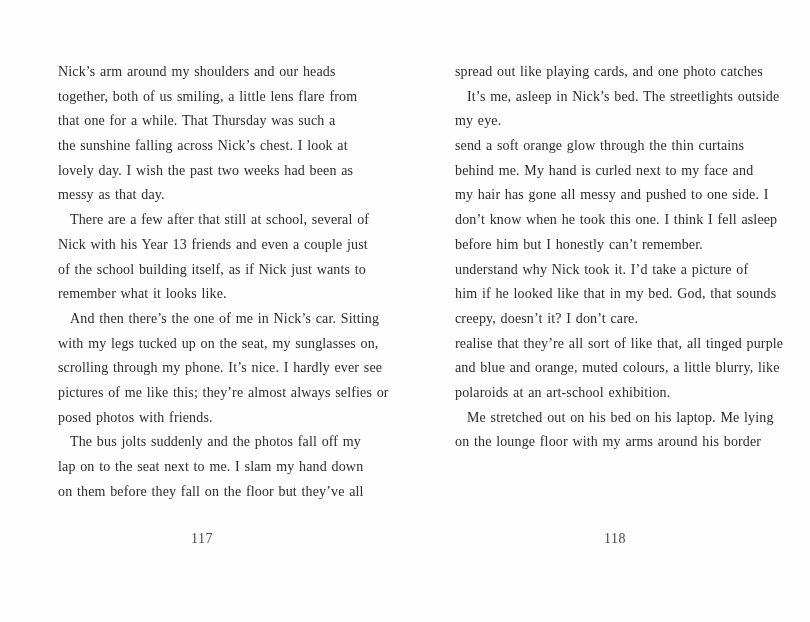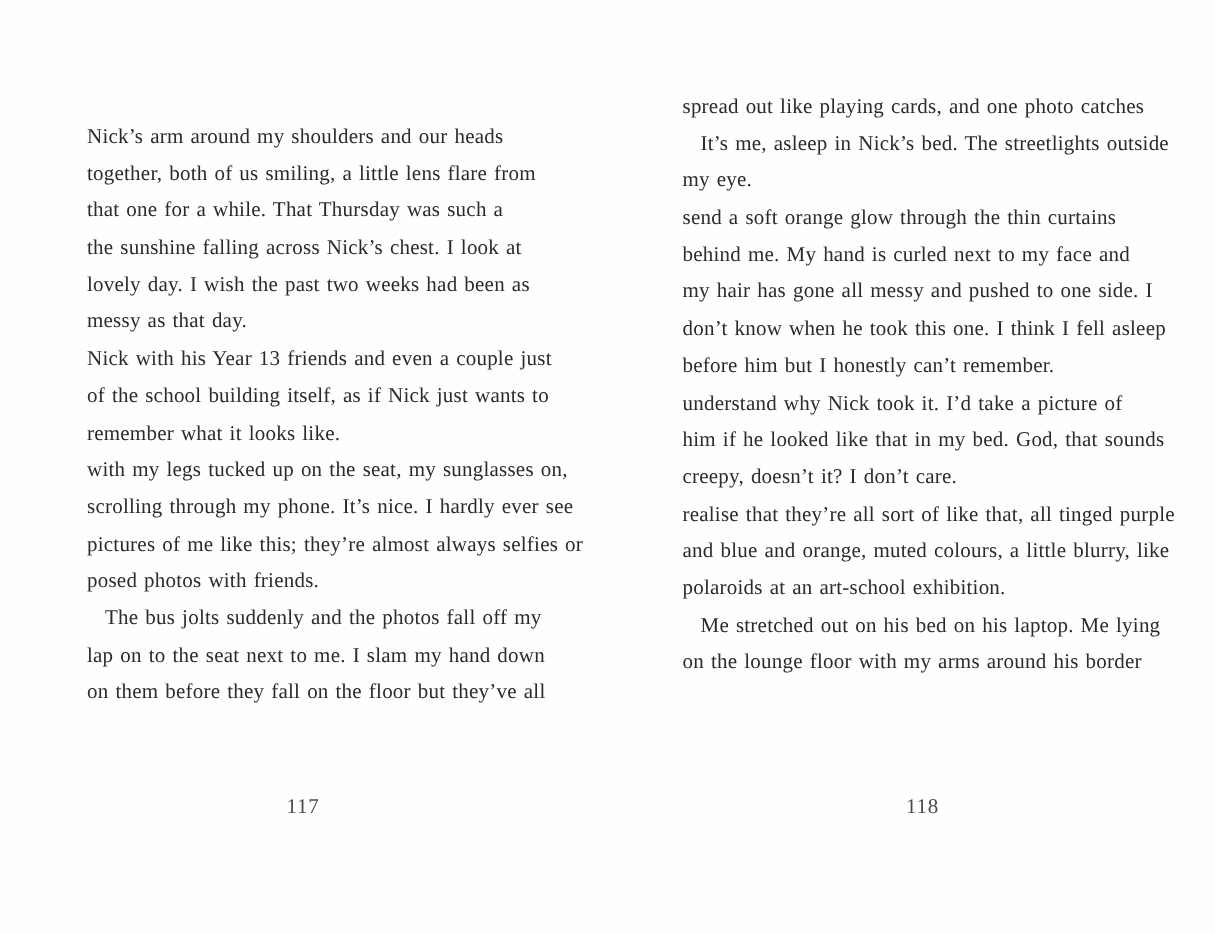--- a/index.html
+++ b/index.html
@@ -25,21 +25,21 @@
     height: 622px;
     width: 405px;
   }
   .page-left  { left: 0; }
   .page-right { left: 405px; }
 
   .text-column {
     position: absolute;
     top: 60px;
   }
-  .page-left  .text-column { left: 58px; margin-top: 20px; }
+  .page-left  .text-column { left: 58px; }
   .page-right .text-column { left: 50px; }
 
   .line {
     height: 24.7px;
     line-height: 24.7px;
     white-space: nowrap;
     font-size: 14px;
     color: #2b2b2b;
     letter-spacing: 0.15px;
     word-spacing: 1px;
@@ -65,23 +65,25 @@
 
 <div class="spread">
   <div class="page page-left">
     <div class="text-column">
         <div class="line">Nick’s arm around my shoulders and our heads</div>
         <div class="line">together, both of us smiling, a little lens flare from</div>
         <div class="line">that one for a while. That Thursday was such a</div>
         <div class="line">the sunshine falling across Nick’s chest. I look at</div>
         <div class="line">lovely day. I wish the past two weeks had been as</div>
         <div class="line">messy as that day.</div>
+        <div class="line indent">There are a few after that still at school, several of</div>
         <div class="line">Nick with his Year 13 friends and even a couple just</div>
         <div class="line">of the school building itself, as if Nick just wants to</div>
         <div class="line">remember what it looks like.</div>
+        <div class="line indent">And then there’s the one of me in Nick’s car. Sitting</div>
         <div class="line">with my legs tucked up on the seat, my sunglasses on,</div>
         <div class="line">scrolling through my phone. It’s nice. I hardly ever see</div>
         <div class="line">pictures of me like this; they’re almost always selfies or</div>
         <div class="line">posed photos with friends.</div>
         <div class="line indent">The bus jolts suddenly and the photos fall off my</div>
         <div class="line">lap on to the seat next to me. I slam my hand down</div>
         <div class="line">on them before they fall on the floor but they’ve all</div>
       </div>
     <div class="page-number">117</div>
   </div>

